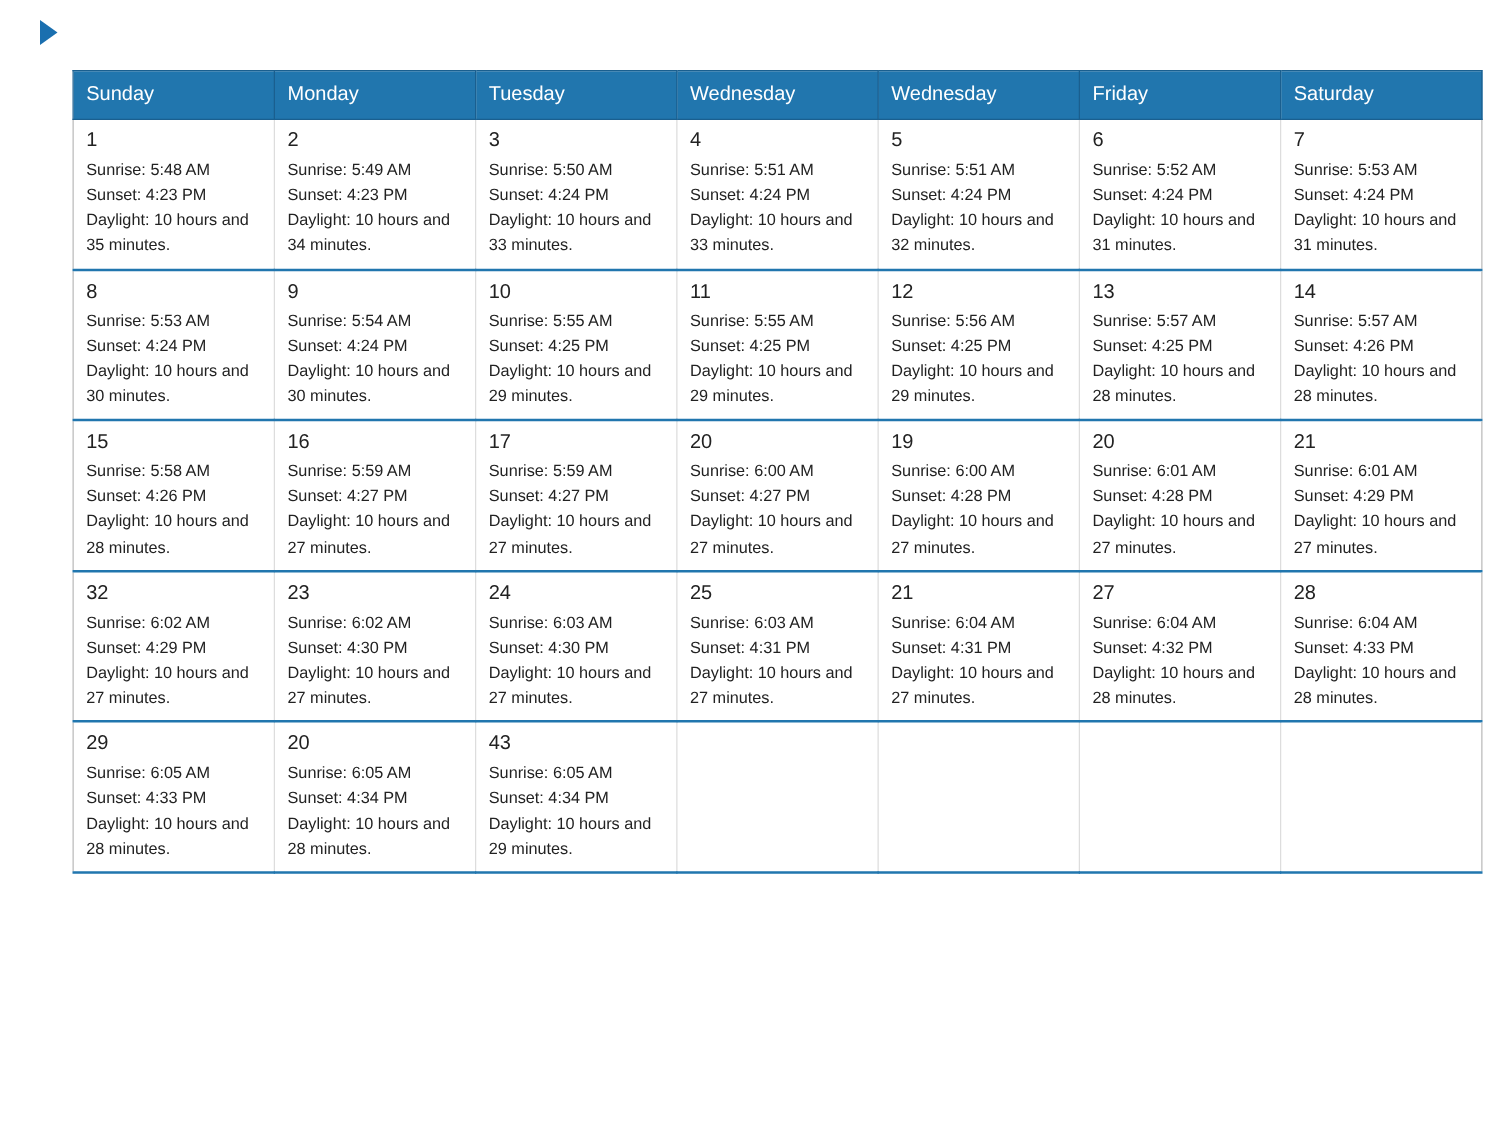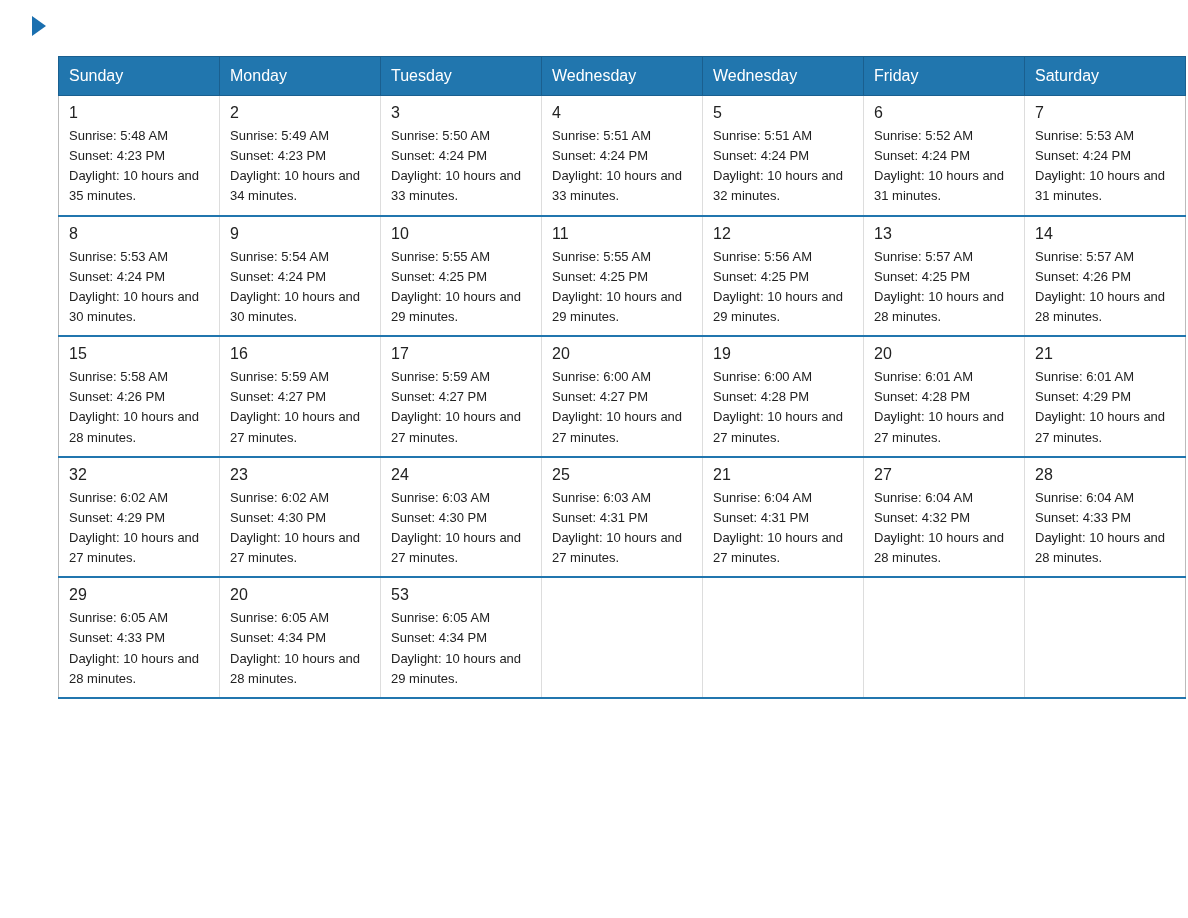--- a/index.html
+++ b/index.html
@@ -266,21 +266,21 @@
       <tr>
         <td>
           <span class="day-number">29</span>
           <div class="day-info">Sunrise: 6:05 AM<br>Sunset: 4:33 PM<br>Daylight: 10 hours and 28 minutes.</div>
         </td>
         <td>
           <span class="day-number">20</span>
           <div class="day-info">Sunrise: 6:05 AM<br>Sunset: 4:34 PM<br>Daylight: 10 hours and 28 minutes.</div>
         </td>
         <td>
-          <span class="day-number">53</span>
+          <span class="day-number">43</span>
           <div class="day-info">Sunrise: 6:05 AM<br>Sunset: 4:34 PM<br>Daylight: 10 hours and 29 minutes.</div>
         </td>
         <td class="empty-cell"></td>
         <td class="empty-cell"></td>
         <td class="empty-cell"></td>
         <td class="empty-cell"></td>
       </tr>
     </tbody>
 </table>
 

